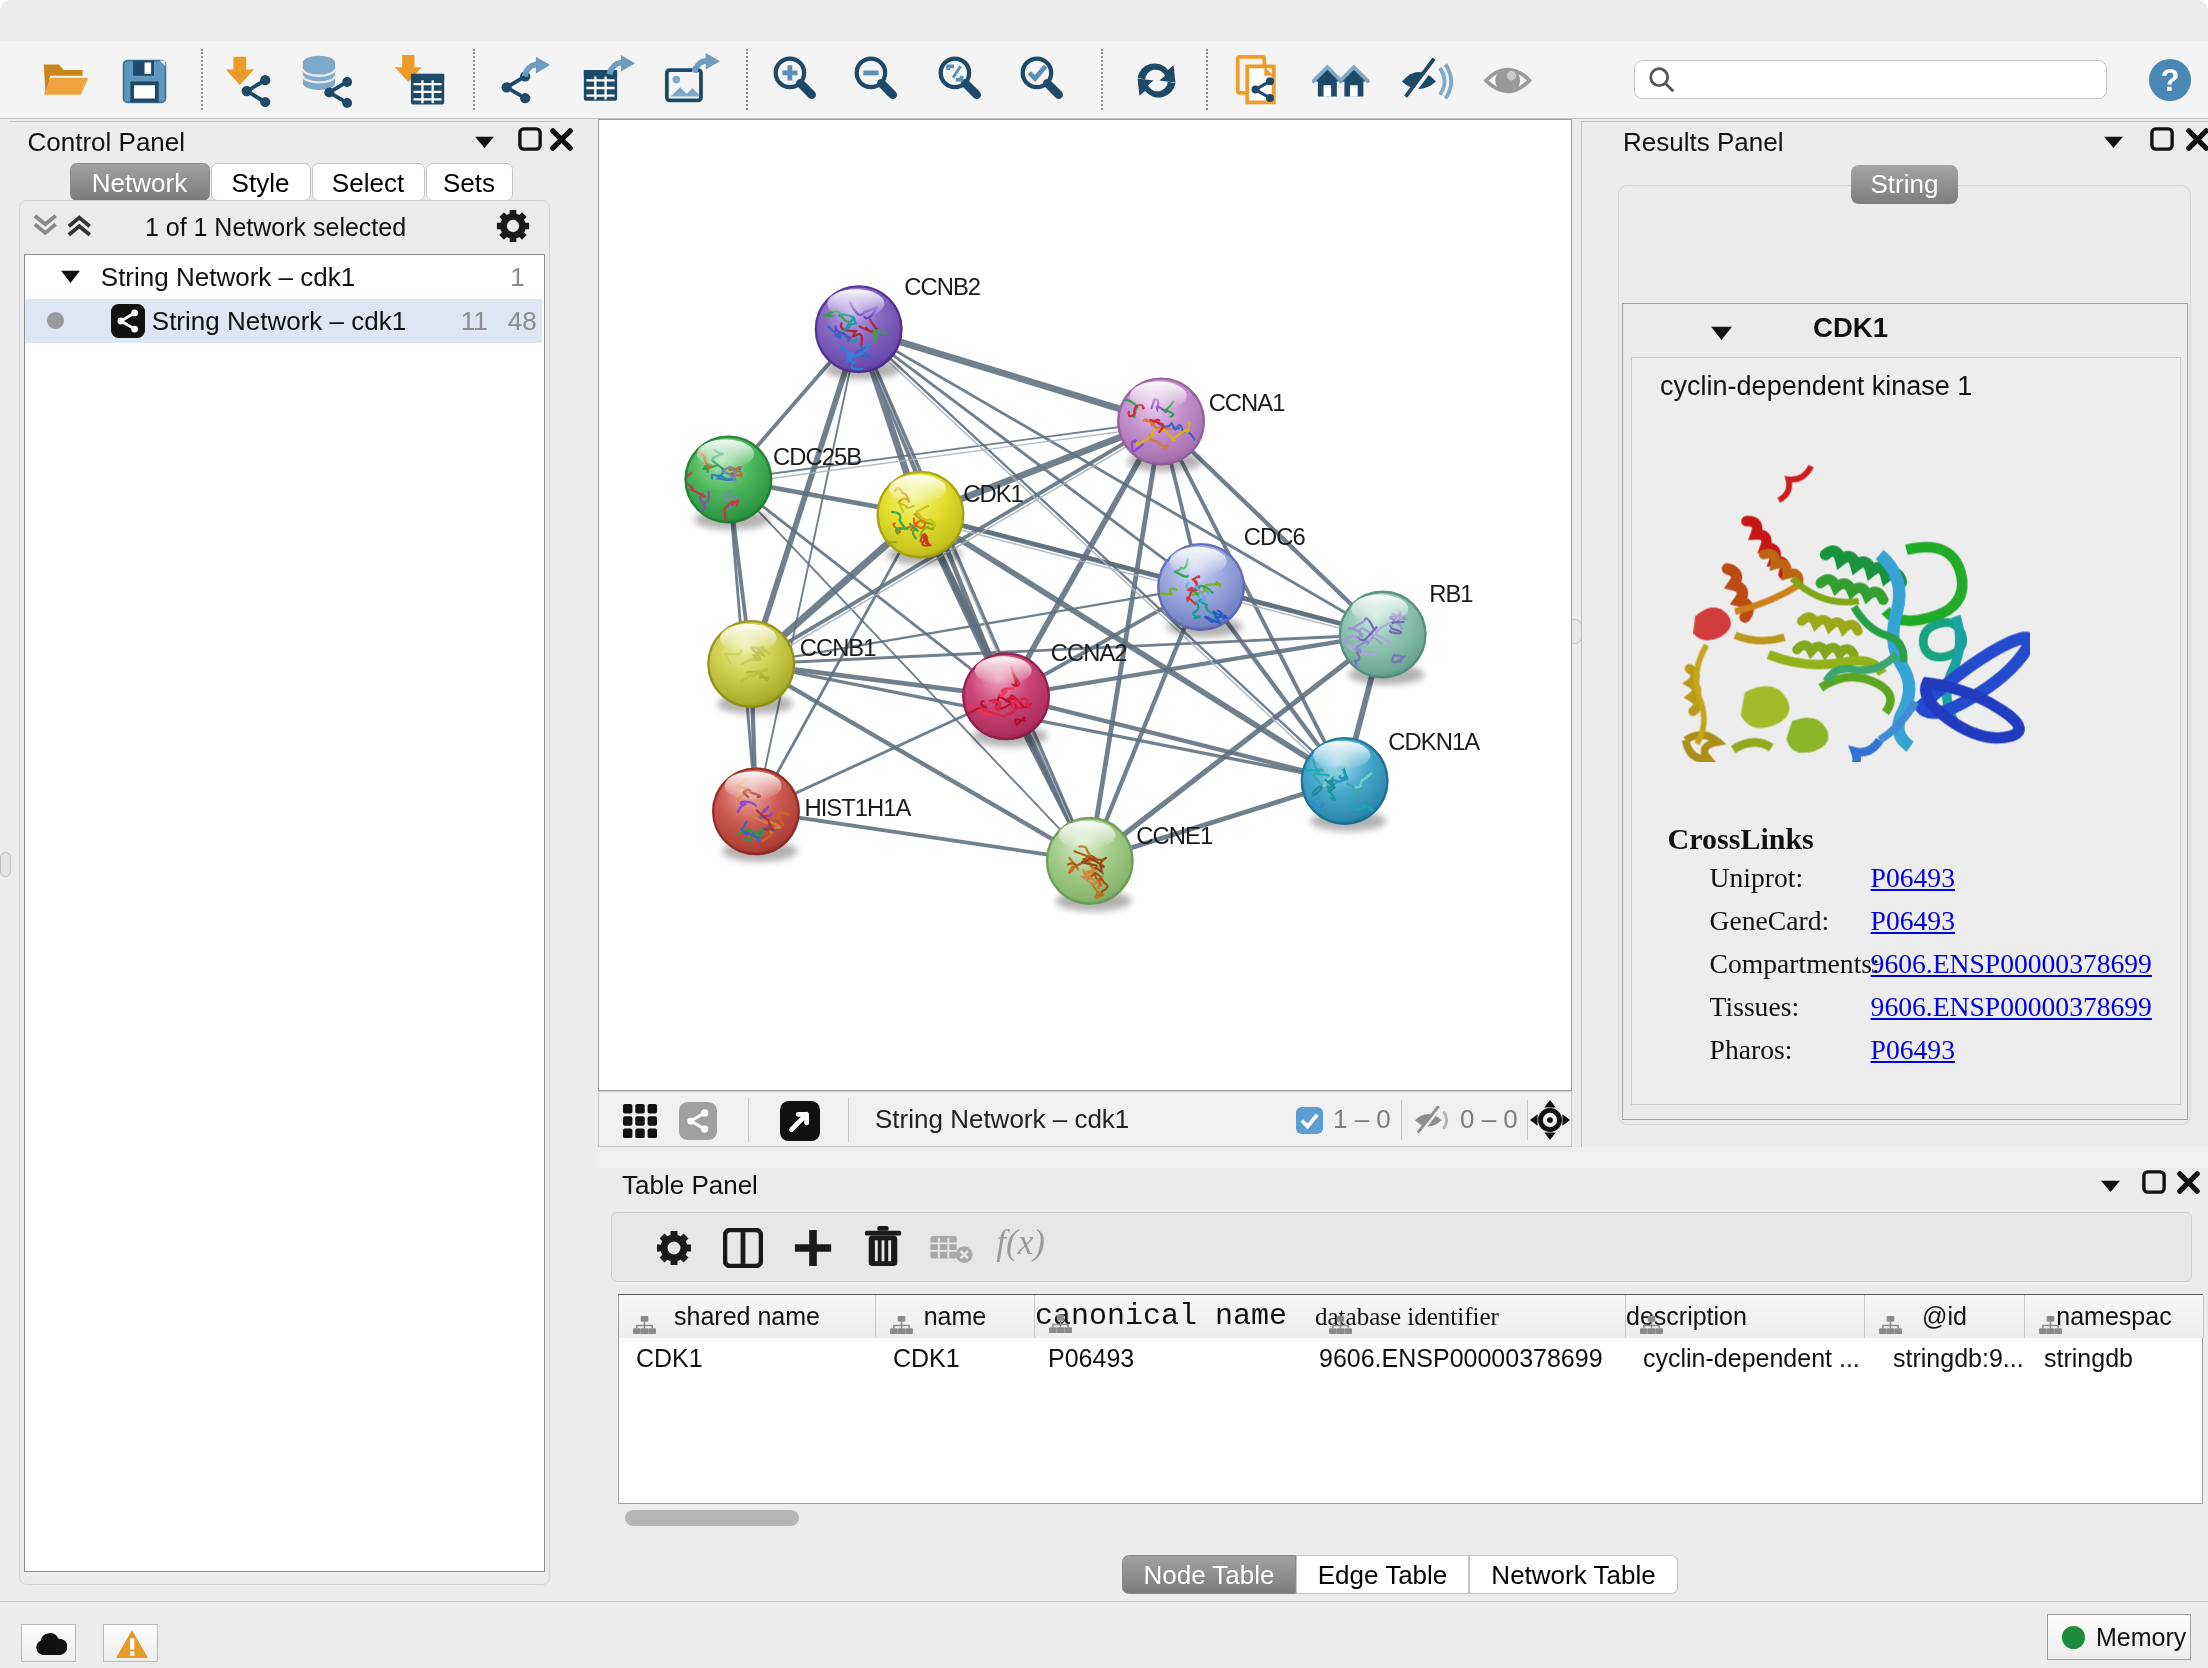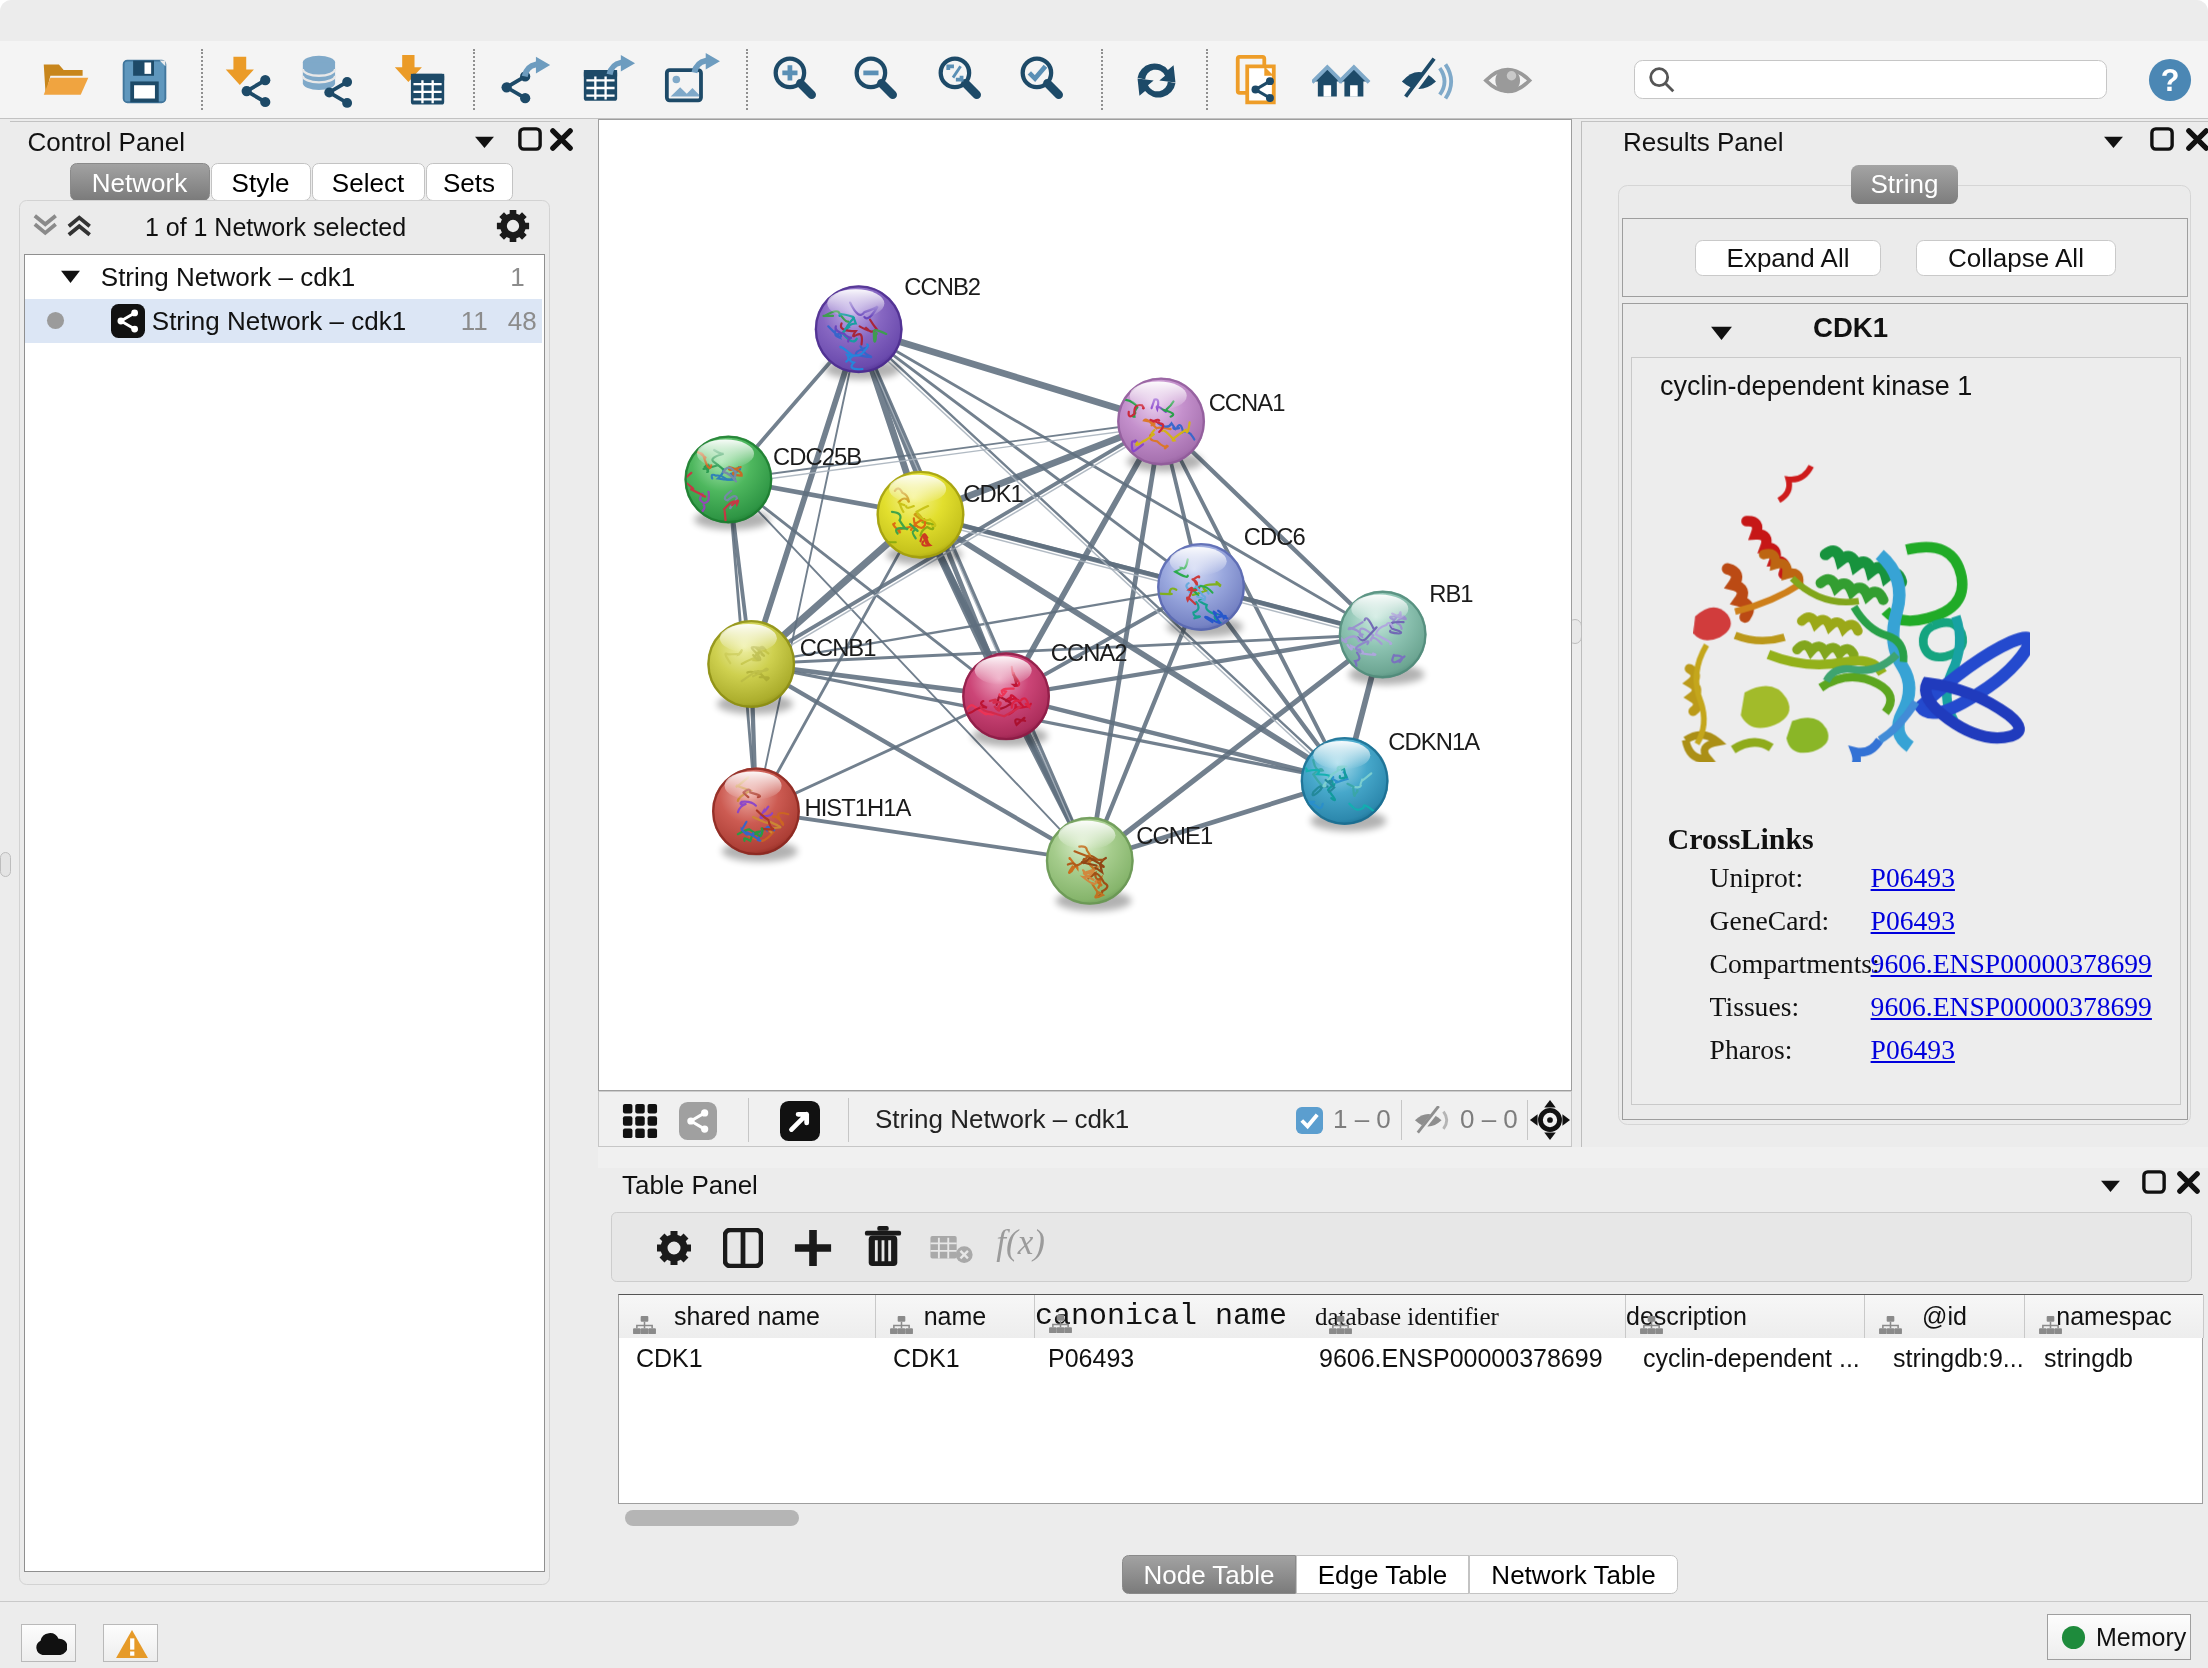--- a/index.html
+++ b/index.html
@@ -715,24 +715,20 @@
       </svg>
   <svg class="abs" style="left:567px; top:3.8px;" width="27" height="27" viewBox="0 0 28 28">
         <rect x="3" y="3" width="21" height="21" rx="4" fill="none" stroke="#111" stroke-width="3.5"></rect>
       </svg>
   <svg class="abs" style="left:602px; top:3.8px;" width="27" height="27" viewBox="0 0 28 28">
         <path d="M5 5 L23 23 M23 5 L5 23" stroke="#111" stroke-width="5.5" stroke-linecap="round"></path>
       </svg>
   <div class="abs" style="left:36px; top:63px; width:573px; height:940px; background:#ebebeb; border:1px solid #d5d5d5; border-radius:9.5px;"></div>
   <div class="abs" style="left:269px; top:43px; width:107px; height:39px; background:linear-gradient(#a4a4a4,#7d7d7d); border-radius:7.6px; color:#fff; font-size:26px; text-align:center; line-height:39px;">String</div>
 
-  <div class="abs" style="left:40px; top:96px; width:566px; height:79px; border:1px solid #9e9e9e;">
-    <div class="abs" style="left:72px; top:21px; width:186px; height:36px; background:#fff; border:1px solid #c9c9c9; border-radius:7.6px; font-size:26px; text-align:center; line-height:34px; color:#111;">Expand All</div>
-    <div class="abs" style="left:293px; top:21px; width:200px; height:36px; background:#fff; border:1px solid #c9c9c9; border-radius:7.6px; font-size:26px; text-align:center; line-height:34px; color:#111;">Collapse All</div>
-  </div>
 
   <div class="abs" style="left:40px; top:181px; width:566px; height:817px; border:1px solid #9e9e9e;">
     <svg class="abs" style="left:86px; top:19px;" width="25" height="19" viewBox="0 0 26 20">
           <path d="M2 4 h22 l-11 14 z" fill="#111"></path>
         </svg>
     <div class="abs" style="left:190px; top:7.6px; font-size:27.6px; font-weight:bold; color:#111;">CDK1</div>
     <div class="abs" style="left:7.6px; top:53px; width:550px; height:748px; background:#ededed; border:1px solid #c9c9c9;">
       <div class="abs" style="left:28.5px; top:13.3px; font-size:27px; color:#111;">cyclin-dependent kinase 1</div>
       <svg class="abs" style="left:46px; top:106px;" width="352" height="298" viewBox="0 0 370 313">
             <g opacity="0.96">

